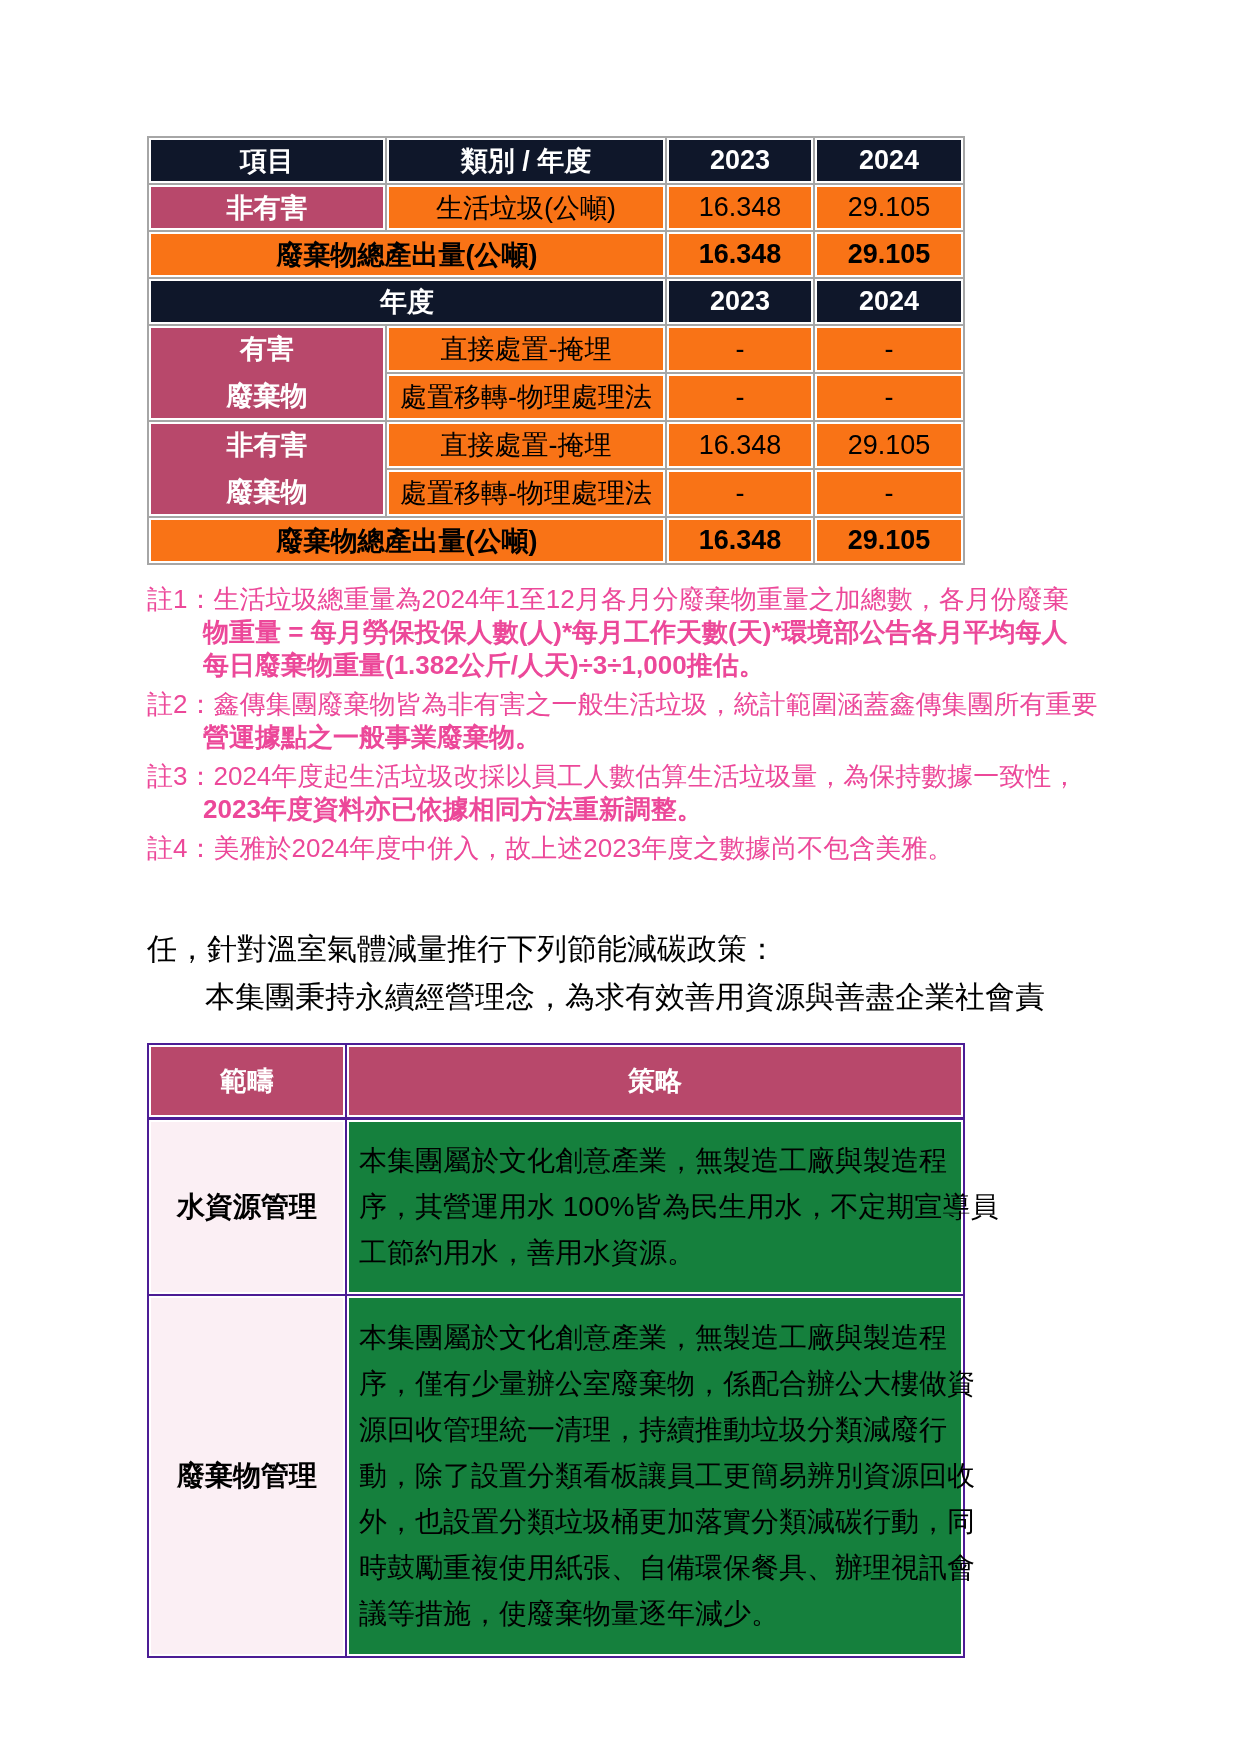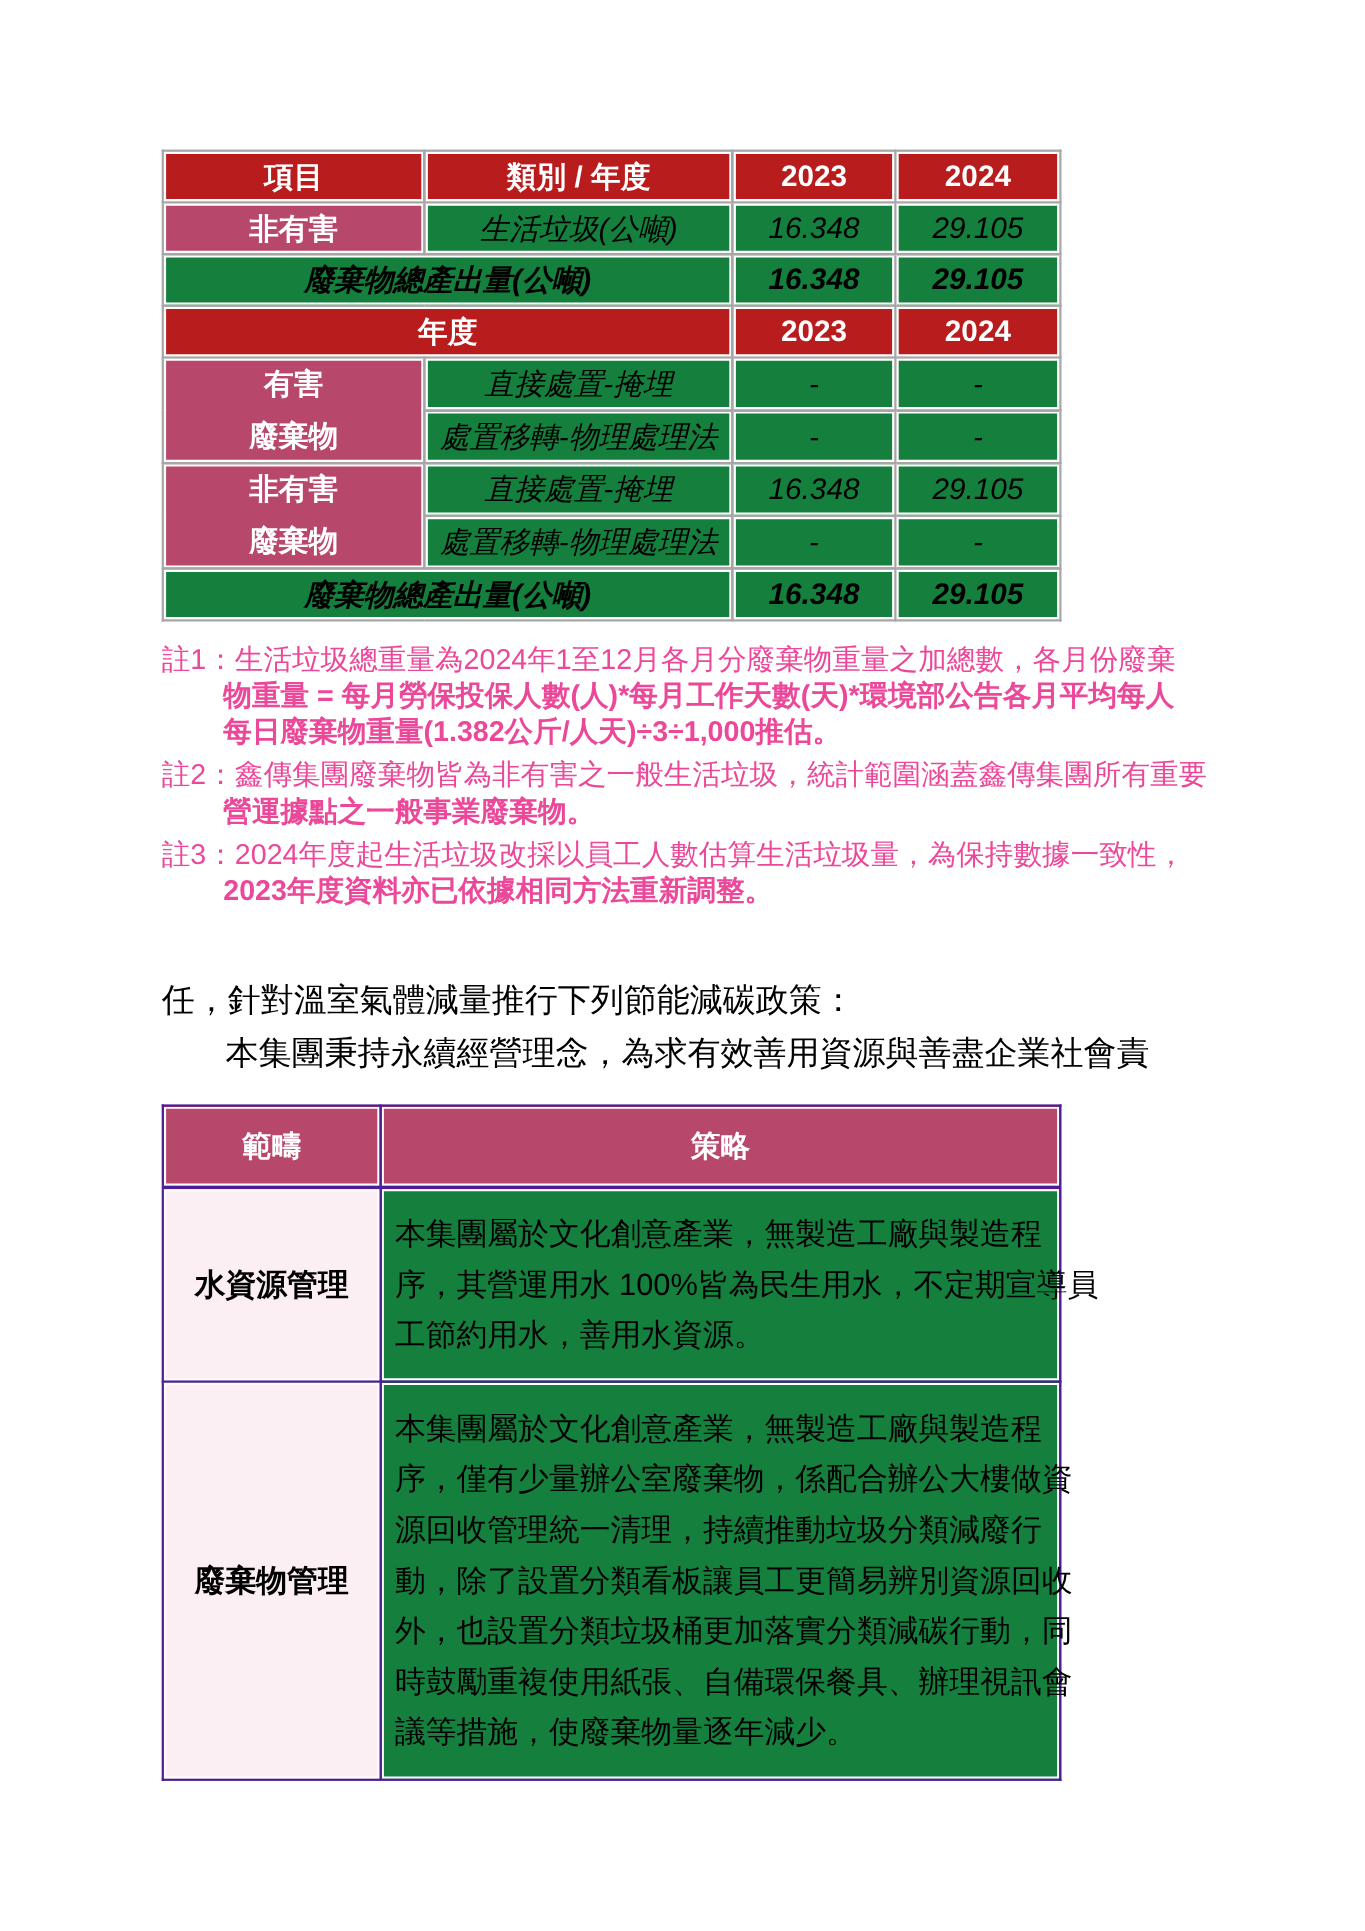--- a/index.html
+++ b/index.html
@@ -15,23 +15,23 @@
   
   table{border-collapse:collapse;background:#fff;}
   .t1{width:816px;table-layout:fixed;}
   .t1 th,.t1 td{
     border:2px solid #A6A6A6;
     box-shadow:inset 0 0 0 2px #ffffff;
     text-align:center;vertical-align:middle;
     font-size:27px;padding:0;height:45px;
     overflow:hidden;white-space:nowrap;
   }
-  .hdr{background:#b91c1c;color:#fff;font-weight:bold;border-bottom-width:3px;}
+  .hdr{background:#0f172a;color:#fff;font-weight:bold;border-bottom-width:3px;}
   .pinkcell{background:#B8486B;color:#fff;font-weight:bold;}
-  .light{background:#15803d;font-style:italic;}
+  .light{background:#f97316;}
   .bold{font-weight:bold;}
   .merge2{line-height:47px;}
 
   
   .notes{margin-top:18px;font-size:26px;line-height:33px;color:#ec4899;}
   .note{position:relative;margin-bottom:6px;}
   .nline{white-space:nowrap;}
   .nline.cont{padding-left:56px;font-weight:bold;}
   .nlabel{display:inline-block;}
 
@@ -144,20 +144,23 @@
         <div class="nline cont">每日廢棄物重量(1.382公斤/人天)÷3÷1,000推估。</div>
       </div>
       <div class="note">
         <div class="nline"><span class="nlabel">註2：</span><span>鑫傳集團廢棄物皆為非有害之一般生活垃圾，統計範圍涵蓋鑫傳集團所有重要</span></div>
         <div class="nline cont">營運據點之一般事業廢棄物。</div>
       </div>
       <div class="note">
         <div class="nline"><span class="nlabel">註3：</span><span>2024年度起生活垃圾改採以員工人數估算生活垃圾量，為保持數據一致性，</span></div>
         <div class="nline cont">2023年度資料亦已依據相同方法重新調整。</div>
       </div>
+      <div class="note">
+        <div class="nline"><span class="nlabel">註4：</span><span>美雅於2024年度中併入，故上述2023年度之數據尚不包含美雅。</span></div>
+      </div>
     </div>
 
     <div class="para">
       <div class="pline">任，針對溫室氣體減量推行下列節能減碳政策：</div>
       <div class="pline indent">本集團秉持永續經營理念，為求有效善用資源與善盡企業社會責</div>
     </div>
 
     <table class="t2">
       <colgroup>
         <col style="width:198px">

